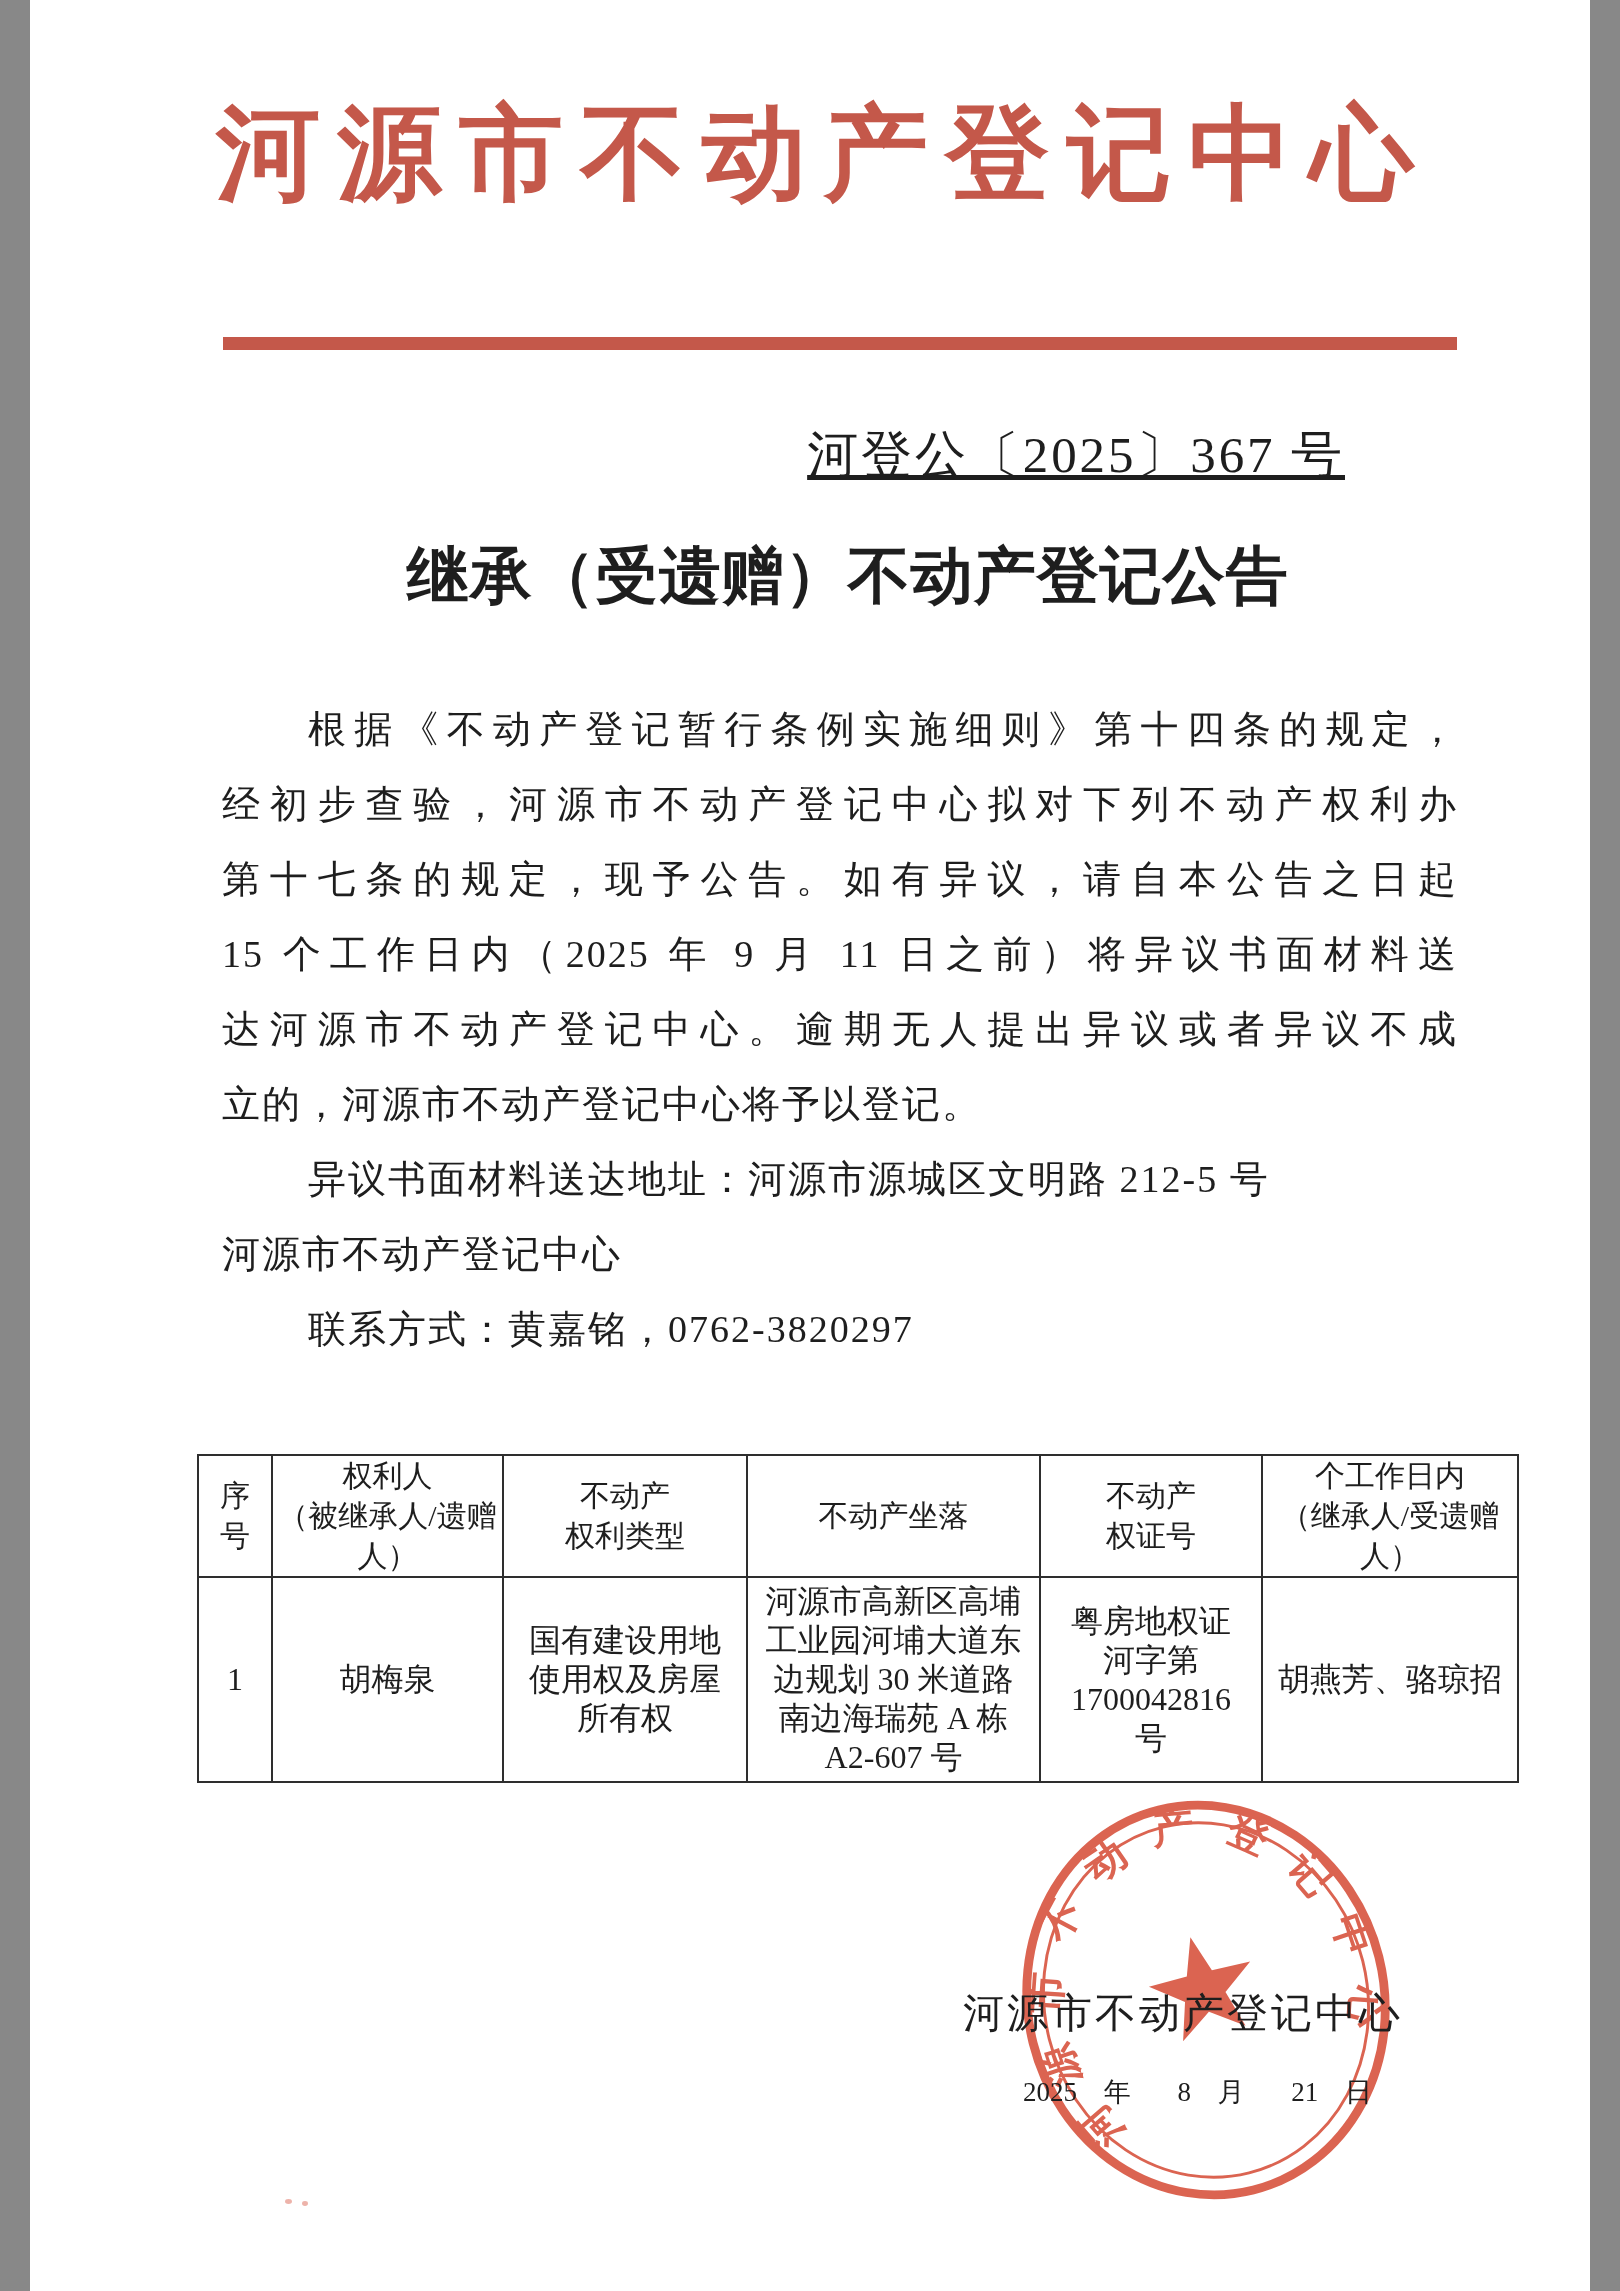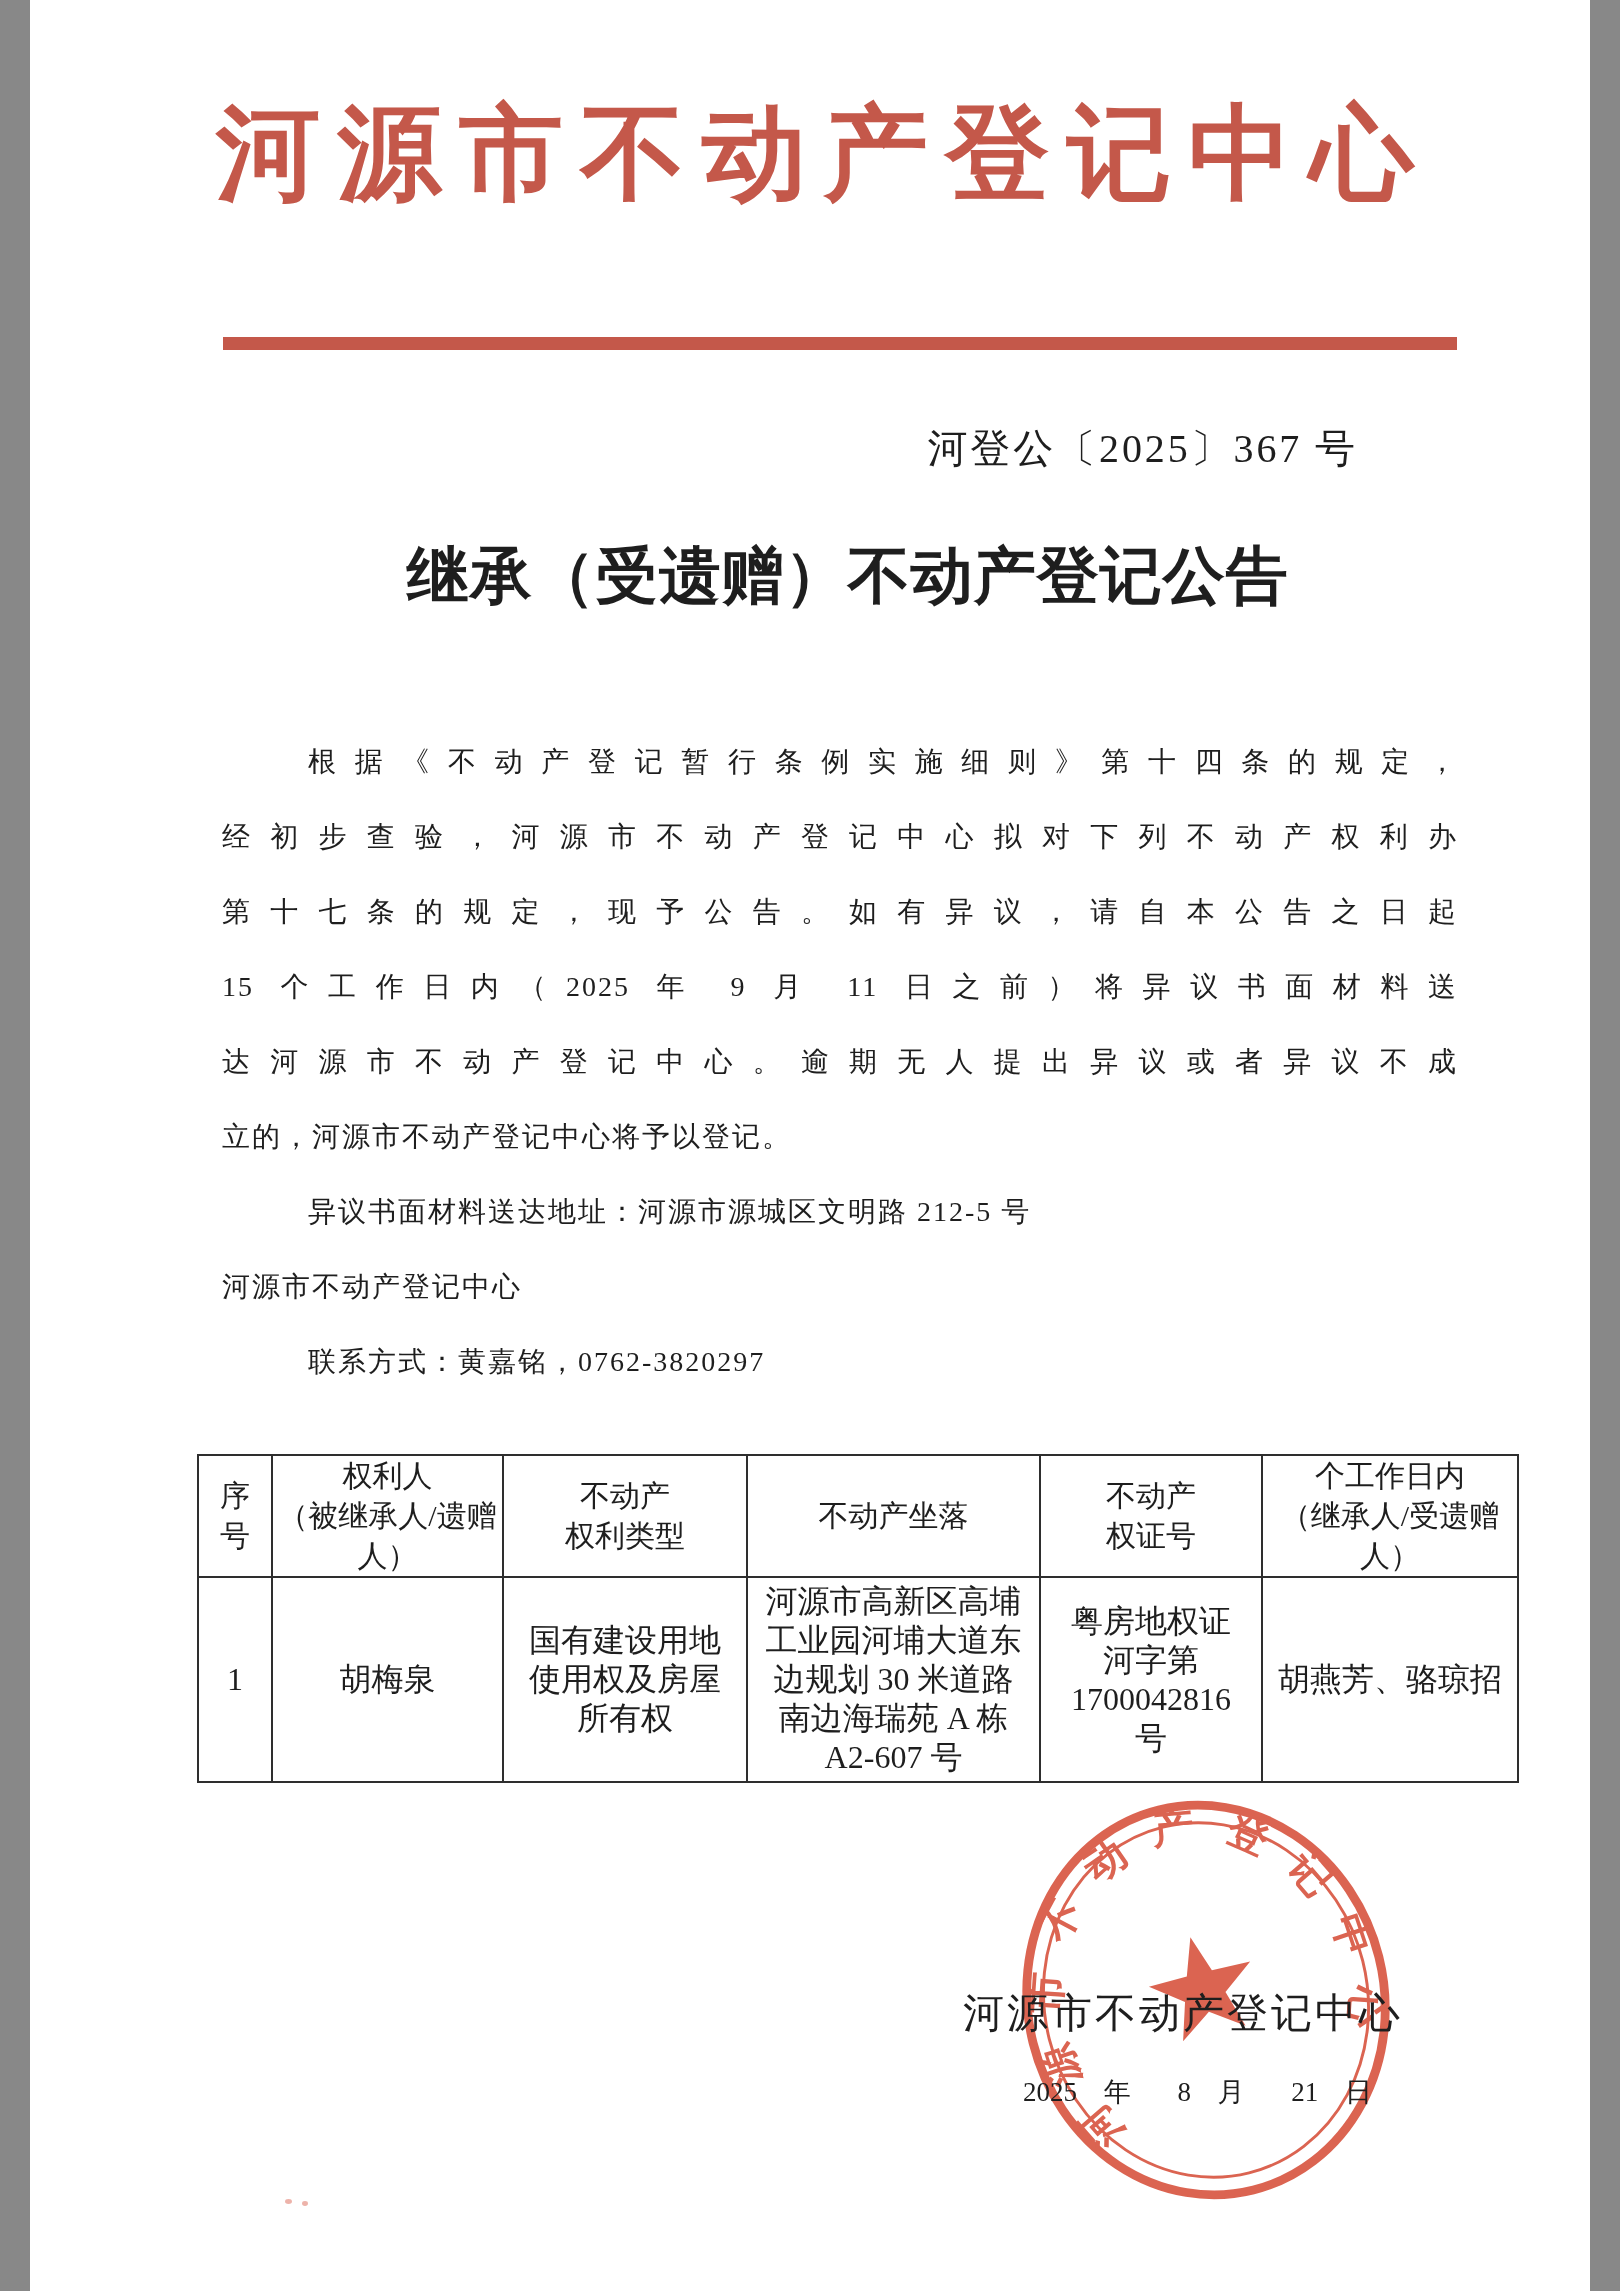--- a/index.html
+++ b/index.html
@@ -26,34 +26,35 @@
     font-size:104px;font-weight:700;line-height:1.5;
     color:var(--brand-red);
     text-align:justify;text-align-last:justify;
     white-space:nowrap;
   }
   .brand-rule{
     position:absolute;left:193px;top:337px;width:1234px;height:12.7px;
     background:var(--brand-red);
   }
   .doc-number{
-    position:absolute;top:421px;right:232px;
-    font-size:40px;letter-spacing:2.9px;color:var(--ink);
+    position:absolute;top:421px;right:245px;
+    font-size:51px;letter-spacing:2.9px;color:var(--ink);
     white-space:nowrap;
+    text-decoration:underline;
   }
   
   .notice-title{
     position:absolute;left:0;top:534px;width:1620px;
     text-align:center;font-size:62px;font-weight:700;letter-spacing:1px;
     transform:translateX(7.8px);
   }
   
   .body-block{
-    position:absolute;left:192px;top:724px;width:1236px;
-    font-size:28px;line-height:75px;color:var(--ink);
+    position:absolute;left:192px;top:692px;width:1236px;
+    font-size:38px;line-height:75px;color:var(--ink);
   }
   .body-line{letter-spacing:2px;}
   .jfull{text-align:justify;text-align-last:justify;}
   .indent{padding-left:86px;}
   
   .announce-table{
     position:absolute;left:167px;top:1454px;width:1320px;
     border-collapse:collapse;table-layout:fixed;
     font-size:31px;color:var(--ink);
   }

